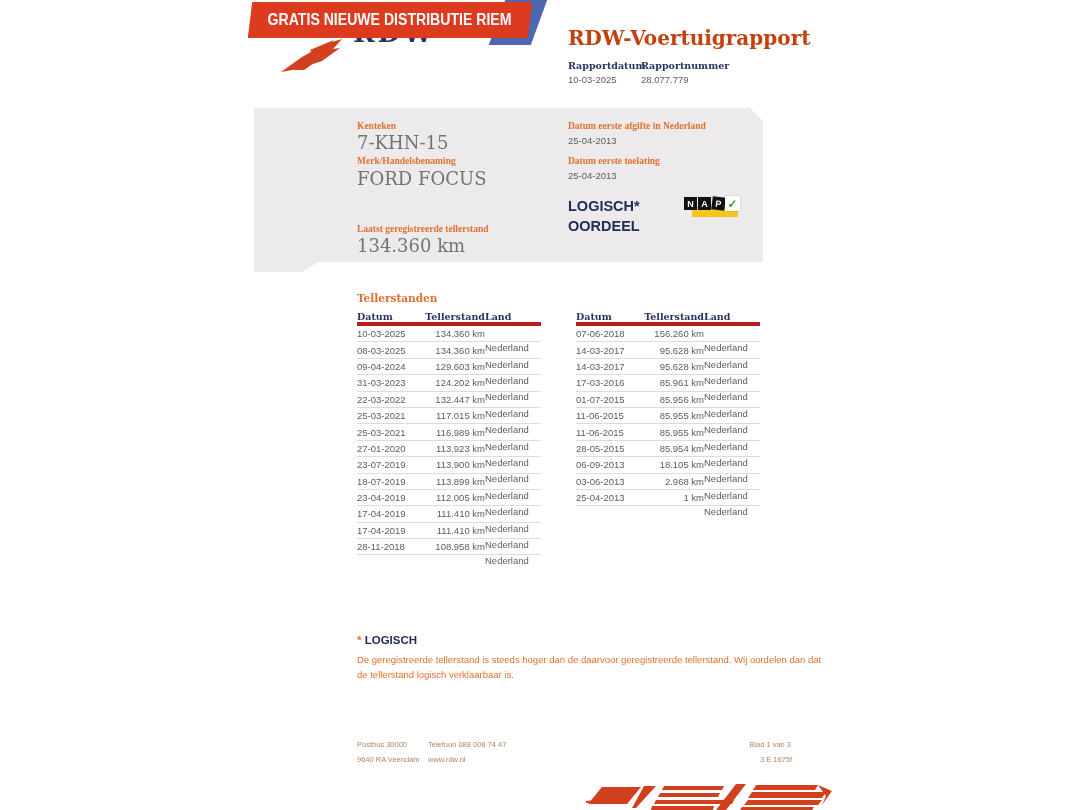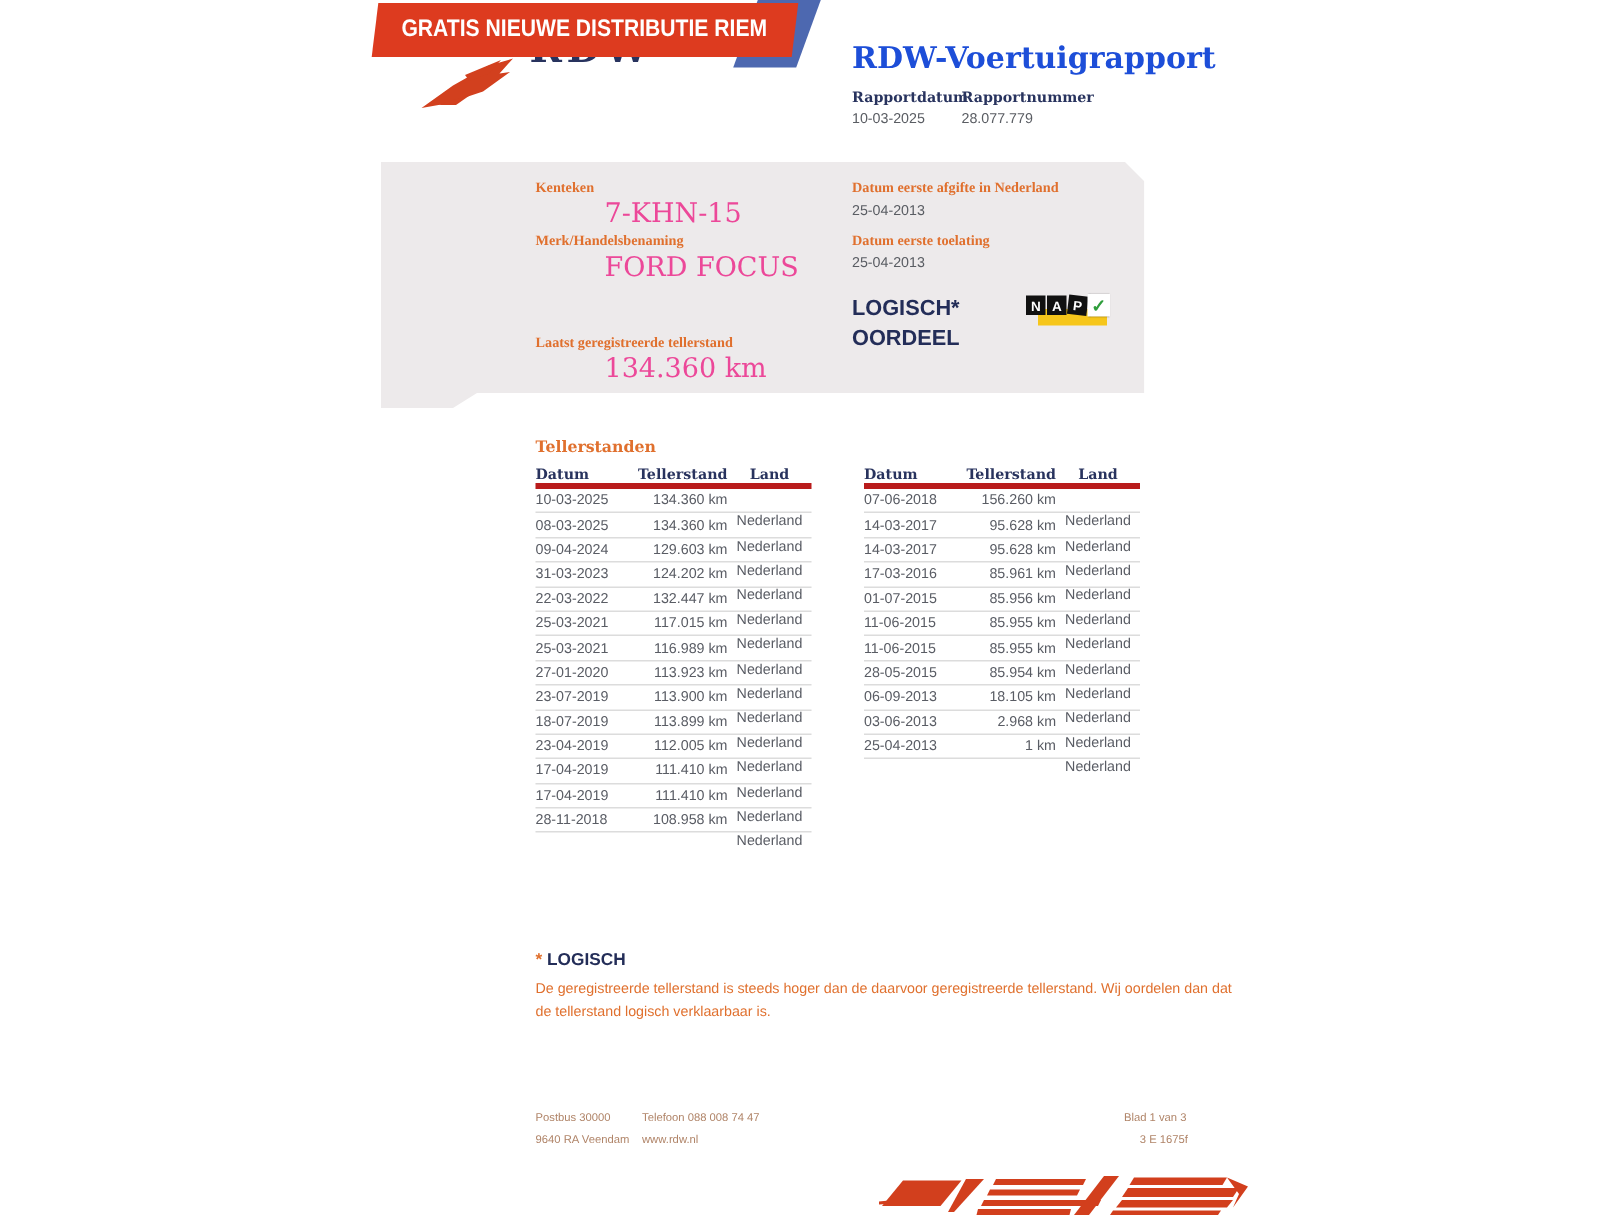--- a/index.html
+++ b/index.html
@@ -15,31 +15,31 @@
   .banner-red span{color:#ffffff;font-weight:bold;font-size:16px;letter-spacing:0px;
                    white-space:nowrap;transform:skewX(7deg) scaleX(0.88);}
 
   
   .rdw-letters{position:absolute;left:353px;top:18px;font-family:"DejaVu Serif",serif;
                font-weight:bold;font-size:26px;letter-spacing:3px;color:#28335e;z-index:0;}
   .wing{position:absolute;left:280px;top:37px;z-index:0;}
 
   
   .report-title{position:absolute;left:568px;top:26px;font-family:"DejaVu Serif",serif;
-                font-weight:bold;font-size:20px;color:#1d4ed8;}
+                font-weight:bold;font-size:20px;color:#c2410c;}
   .hfield-label{position:absolute;top:60px;font-family:"DejaVu Serif",serif;font-weight:bold;
                 font-size:9.5px;color:#28335e;}
   .hfield-value{position:absolute;top:74px;font-size:9.5px;color:#5a5d63;}
 
   
   .grey-box{position:absolute;left:254px;top:108px;width:509px;height:164px;background:#edeaeb;
             clip-path:polygon(0 0,496px 0,509px 13px,509px 154px,64px 154px,48px 164px,0 164px);}
   .lbl{position:absolute;font-family:Liberation Serif, serif;font-weight:bold;font-size:9.5px;
        color:#e0702e;}
-  .big-val{position:absolute;font-family:"DejaVu Serif",serif;font-size:18px;color:#ec4899;margin-left:46px;}
+  .big-val{position:absolute;font-family:"DejaVu Serif",serif;font-size:18px;color:#737373;}
   .sm-val{position:absolute;font-size:9.5px;color:#5a5d63;}
   .oordeel{position:absolute;left:568px;font-weight:bold;font-size:14.5px;color:#232d58;}
 
   
   .nap{position:absolute;left:684px;top:196px;width:56px;height:24px;}
   .nap .bar{position:absolute;left:8px;top:10px;width:46px;height:11px;background:#f6c61b;}
   .nap .sq{position:absolute;top:1px;width:13px;height:13px;background:#111;color:#fff;
            font-weight:bold;font-size:9px;display:flex;align-items:center;justify-content:center;}
   .nap .sq.n{left:0;} .nap .sq.a{left:14px;} .nap .sq.p{left:28px;transform:rotate(7deg);}
   .nap .chk{position:absolute;left:41px;top:0;width:15px;height:15px;background:#fff;
@@ -49,21 +49,21 @@
   
   .tbl-title{position:absolute;left:357px;top:292px;font-family:"DejaVu Serif",serif;
              font-weight:bold;font-size:10.5px;color:#e0702e;}
   .tbl{position:absolute;top:308px;width:184px;}
   .tbl.left{left:357px;} .tbl.right{left:576px;}
   .thead{display:flex;align-items:flex-end;height:14px;border-bottom:4px solid #b91c1c;
          font-family:"DejaVu Serif",serif;font-weight:bold;font-size:9.5px;color:#28335e;}
   .trow{display:flex;align-items:center;height:15.4px;border-bottom:1px solid #dcdcdc;}
   .tcell,.hcell{font-size:9.5px;color:#595c64;}
   .hcell{color:#28335e;font-size:9.5px;}
-  .c0{width:62px;text-align:left;} .c1{width:66px;text-align:right;} .c2{flex:1;text-align:center;margin-top:28px;}
+  .c0{width:62px;text-align:left;} .c1{width:66px;text-align:right;} .c2{flex:1;text-align:left;margin-top:28px;}
 
   
   .fn-head{position:absolute;left:357px;top:634px;font-weight:bold;font-size:11.5px;color:#232d58;}
   .fn-head .ast{color:#e0702e;}
   .fn-text{position:absolute;left:357px;top:652px;width:475px;font-size:9.5px;line-height:15px;
            color:#e0702e;}
 
   
   .foot{position:absolute;font-size:7.5px;color:#b08468;}
   .foot.r{text-align:right;}

